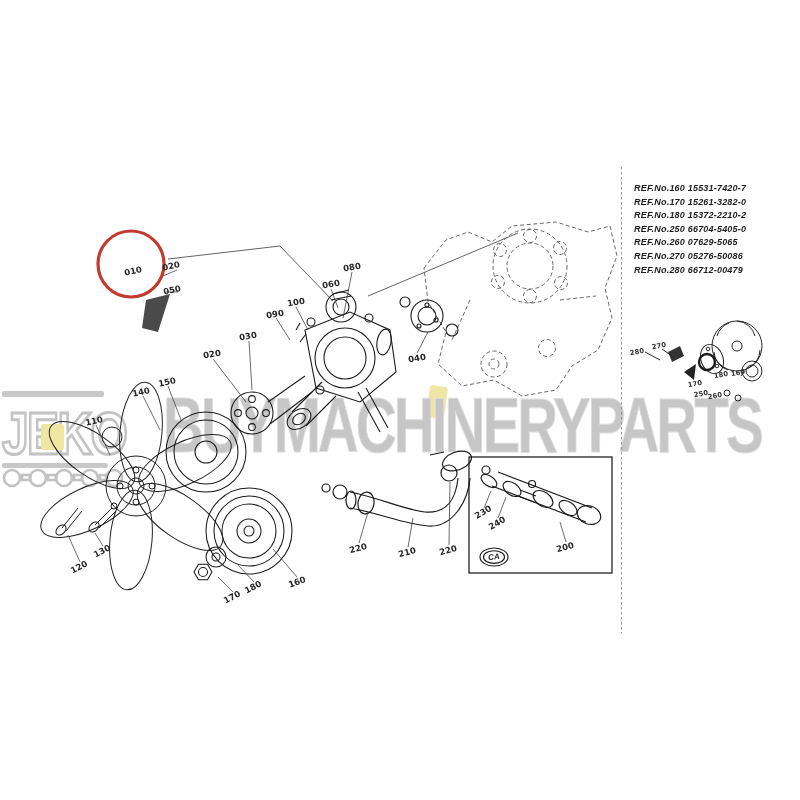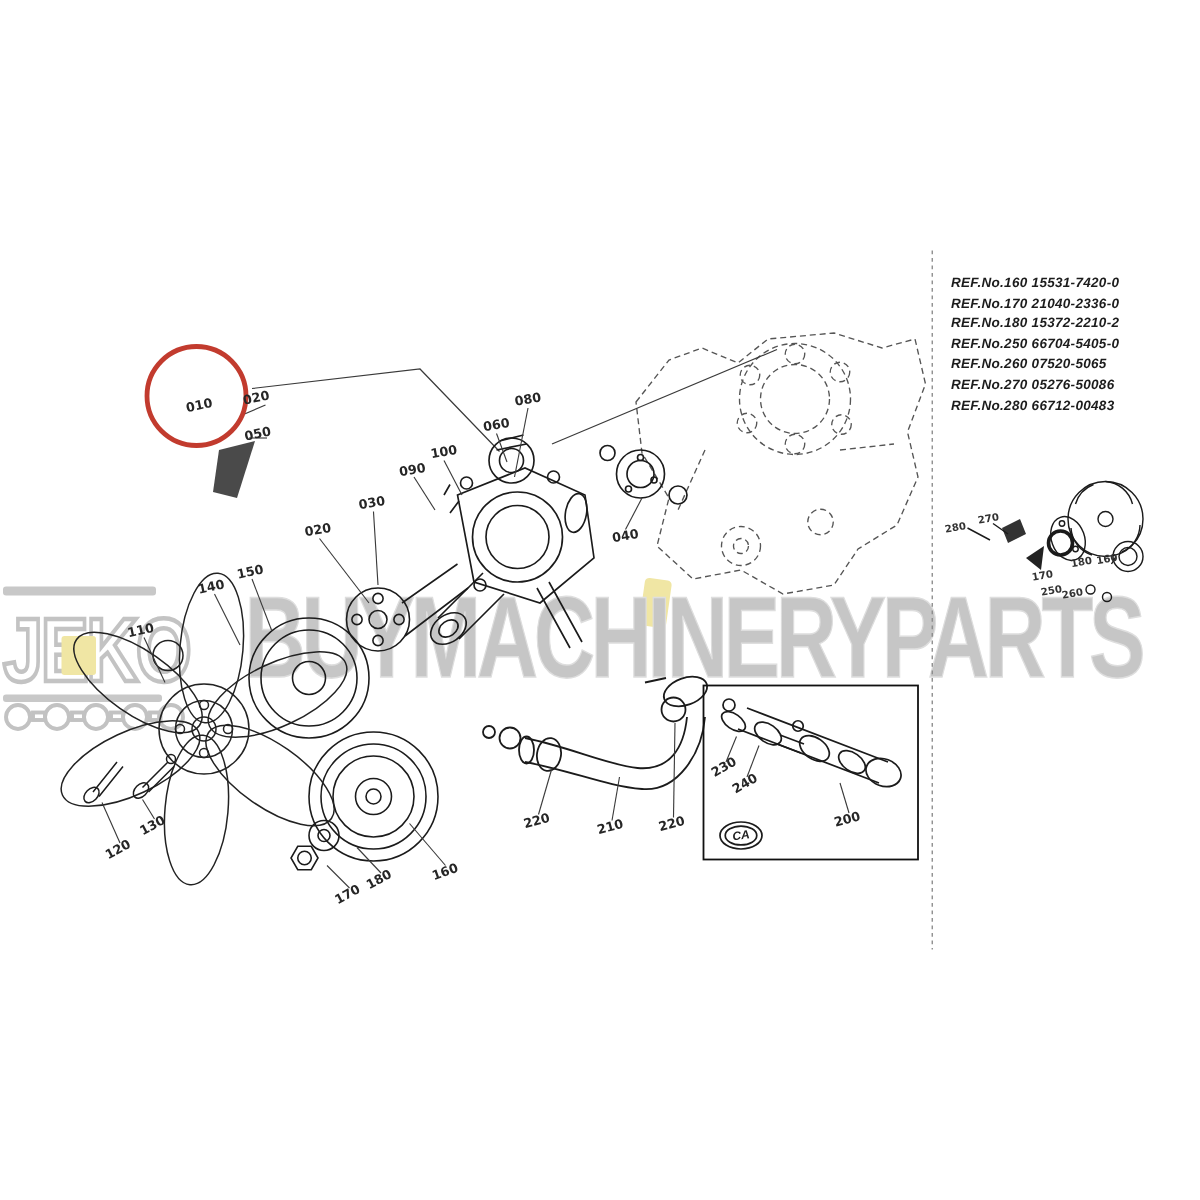--- a/index.html
+++ b/index.html
@@ -223,27 +223,27 @@
         <path d="M566,542 L560,522"></path>
       <path d="M177,270 L163,276"></path>
         <path d="M178,292 L166,292"></path>
     </g>
 
     <circle cx="131" cy="264" r="33" fill="none" stroke-width="3.2" stroke="#c23b2e"></circle>
   </svg>
 
   <div id="anno">
     <div id="ref-table">
-        <div class="ref-row">REF.No.160 15531-7420-0</div>
-        <div class="ref-row">REF.No.170 21040-2336-0</div>
+        <div class="ref-row">REF.No.160 15531-7420-7</div>
+        <div class="ref-row">REF.No.170 15261-3282-0</div>
         <div class="ref-row">REF.No.180 15372-2210-2</div>
         <div class="ref-row">REF.No.250 66704-5405-0</div>
-        <div class="ref-row">REF.No.260 07520-5065</div>
+        <div class="ref-row">REF.No.260 07629-5065</div>
         <div class="ref-row">REF.No.270 05276-50086</div>
-        <div class="ref-row">REF.No.280 66712-00483</div>
+        <div class="ref-row">REF.No.280 66712-00479</div>
       </div>
     <div id="labels">
         <div class="plabel" style="left: 133px; top: 271px; transform: translate(-50%, -50%) rotate(-12deg);">010</div>
         <div class="plabel" style="left: 171px; top: 266px; transform: translate(-50%, -50%) rotate(-12deg);">020</div>
         <div class="plabel" style="left: 172px; top: 290px; transform: translate(-50%, -50%) rotate(-12deg);">050</div>
         <div class="plabel" style="left: 352px; top: 267px; transform: translate(-50%, -50%) rotate(-10deg);">080</div>
         <div class="plabel" style="left: 331px; top: 284px; transform: translate(-50%, -50%) rotate(-10deg);">060</div>
         <div class="plabel" style="left: 296px; top: 302px; transform: translate(-50%, -50%) rotate(-10deg);">100</div>
         <div class="plabel" style="left: 275px; top: 314px; transform: translate(-50%, -50%) rotate(-10deg);">090</div>
         <div class="plabel" style="left: 248px; top: 336px; transform: translate(-50%, -50%) rotate(-10deg);">030</div>

